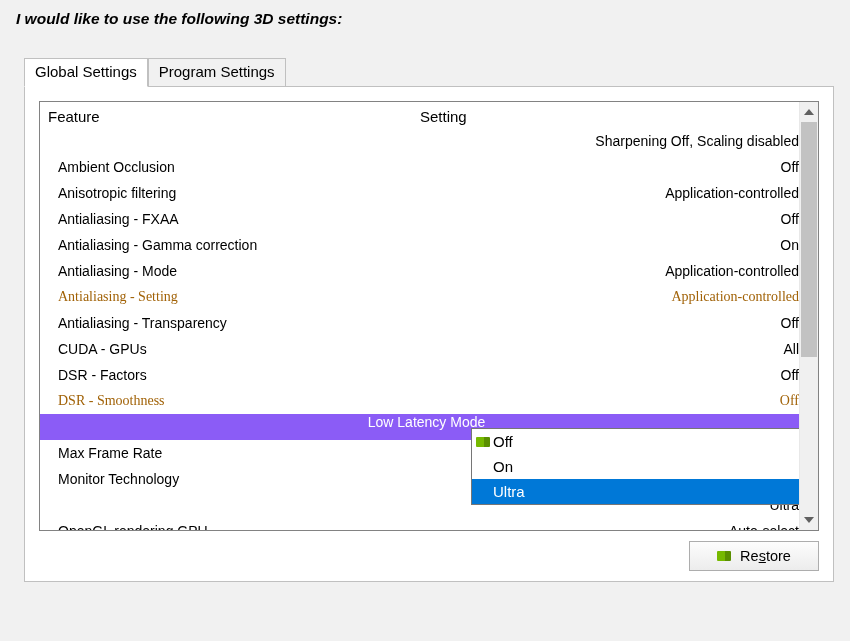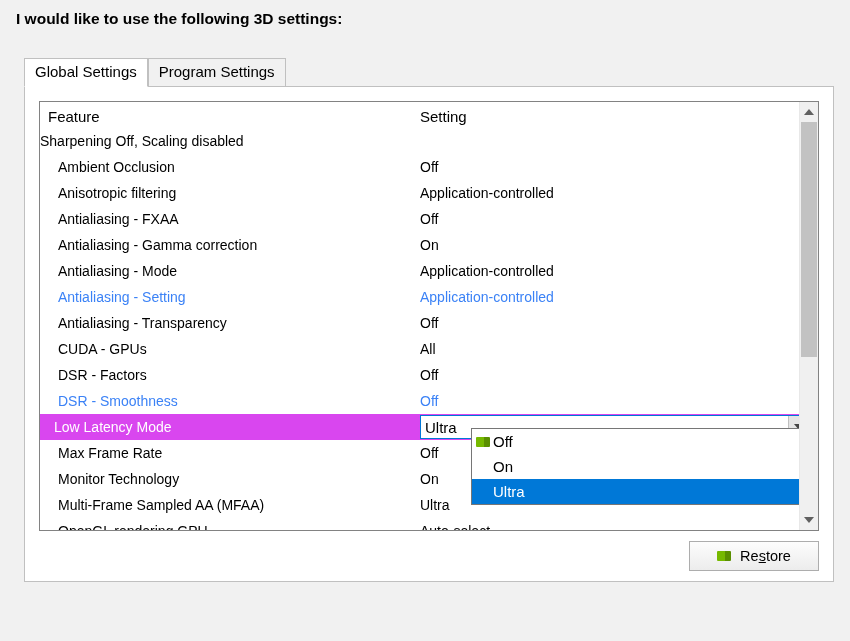--- a/index.html
+++ b/index.html
@@ -12,20 +12,21 @@
     height: 641px;
     overflow: hidden;
   }
   .container {
     padding: 10px 16px 14px 16px;
   }
   .heading {
     font-weight: bold;
     font-size: 15.5px;
     margin-bottom: 30px;
+    font-style: italic;
   }
   .tabs-wrapper {
     position: relative;
     margin-left: 8px;
   }
   .tab-row {
     display: flex;
     align-items: flex-end;
     position: relative;
     z-index: 2;
@@ -76,27 +77,28 @@
     height: 26px;
   }
   .col-feature { flex: 0 0 380px; padding-left: 8px; }
   .col-setting { flex: 1; padding-left: 0px; }
   .grid-header {
     font-size: 15px;
     padding-top: 2px;
     height: 26px;
   }
   .row-indent { padding-left: 18px; }
-  .grid-row.disabled { color: #3b82f6; }
+  .grid-row.disabled { color: #a16207; font-family: Liberation Serif, serif; }
   .grid-row.selected {
-    background: #d946ef;
+    background: #8b5cf6;
     color: #fff;
+    flex-direction: column;
   }
   .grid-row.selected .col-feature { padding-left: 8px; }
-  .setting-cell { display:flex; align-items:center; height:100%; }
+  .setting-cell { display:flex; align-items:center; height:100%;justify-content:flex-end; }
 
   .dropdown-selected-wrap {
     display: flex;
     align-items: stretch;
     width: 389px;
     height: 24px;
     border: 1px solid #0078d7;
     background: #fff;
     color: #000;
     position: relative;
@@ -291,21 +293,20 @@
                   <span>Off</span>
                 </div>
               </div>
               <div class="grid-row">
                 <div class="col-feature row-indent">Monitor Technology</div>
                 <div class="col-setting setting-cell">
                   <span>On</span>
                 </div>
               </div>
               <div class="grid-row">
-                <div class="col-feature row-indent">Multi-Frame Sampled AA (MFAA)</div>
                 <div class="col-setting setting-cell">
                   <span>Ultra</span>
                 </div>
               </div>
               <div class="grid-row">
                 <div class="col-feature row-indent">OpenGL rendering GPU</div>
                 <div class="col-setting setting-cell">
                   <span>Auto-select</span>
                 </div>
               </div>

